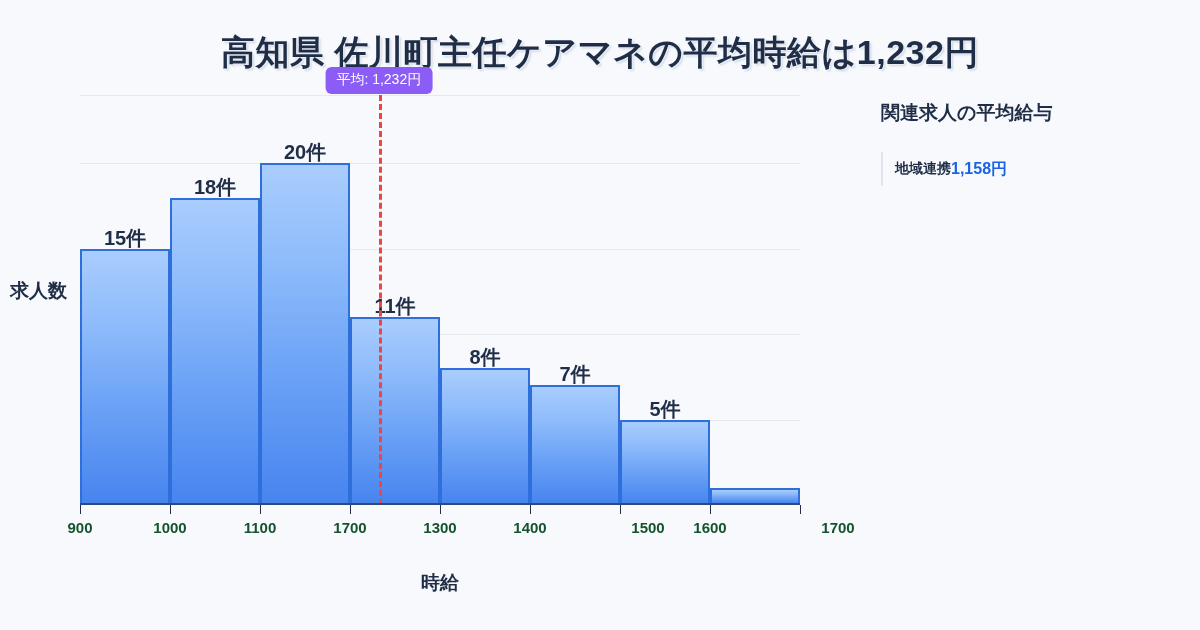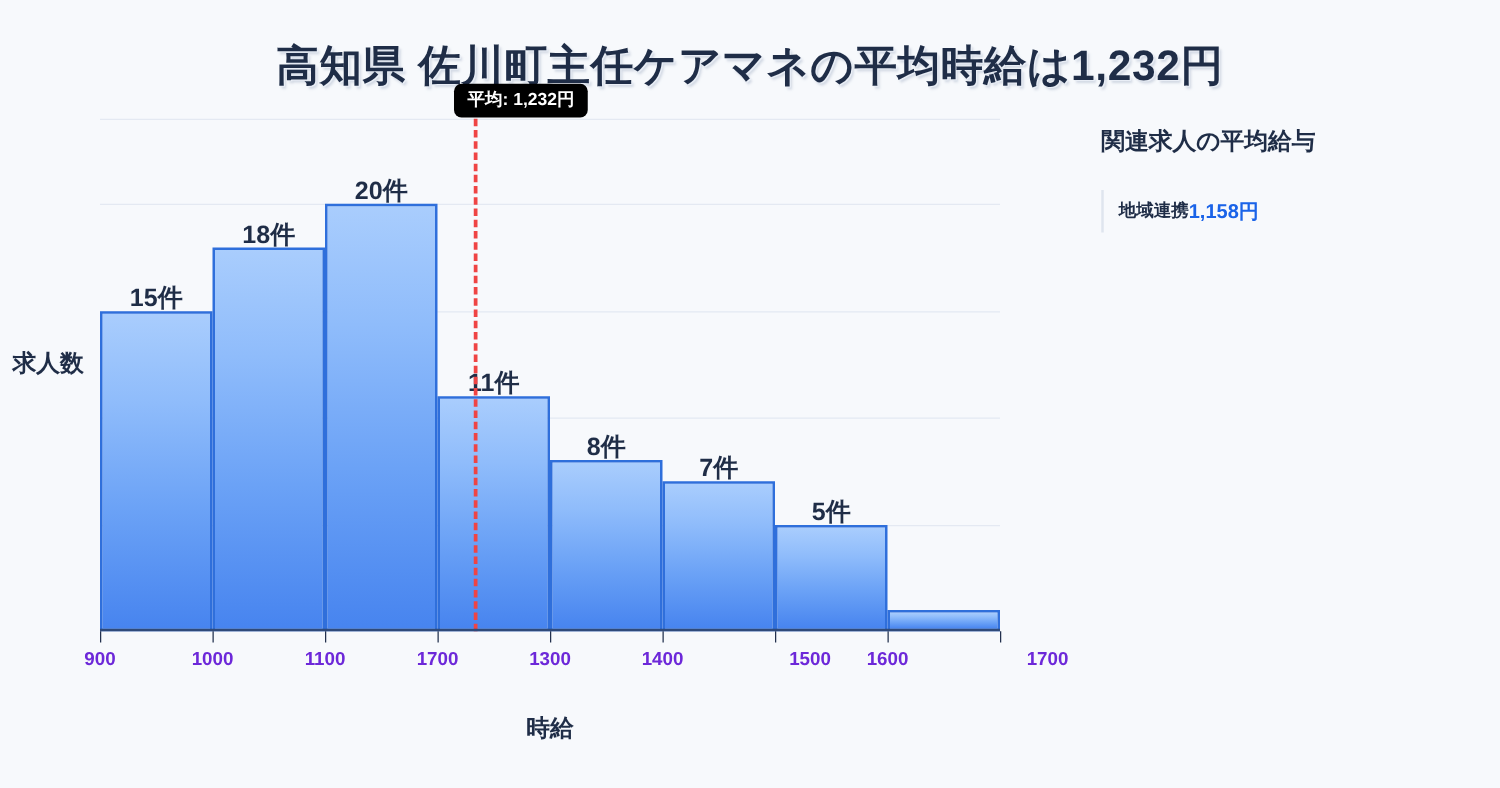--- a/index.html
+++ b/index.html
@@ -91,28 +91,27 @@
     position: absolute;
     top: 0;
     width: 0;
     height: 410px;
     border-left: 3px dashed #ef4444;
   }
   .avg-badge {
     position: absolute;
     top: -28px;
     transform: translateX(-50%);
-    background: #000000;
+    background: #8b5cf6;
     color: #ffffff;
     font-size: 14px;
-    font-weight: bold;
+    font-weight: normal;
     padding: 4px 11px 5px;
     border-radius: 6px;
     white-space: nowrap;
-    margin-left: 38px;
   }
 
   
   .ticks {
     position: absolute;
     left: 80px;
     top: 505px;
     width: 720px;
     height: 10px;
   }
@@ -122,21 +121,21 @@
     width: 1px;
     height: 9px;
     background: #22304d;
   }
   .tick-label {
     position: absolute;
     top: 14px;
     transform: translateX(-50%);
     font-size: 15px;
     font-weight: bold;
-    color: #6d28d9;
+    color: #14532d;
     white-space: nowrap;
   }
   .x-axis-title {
     position: absolute;
     left: 80px;
     top: 570px;
     width: 720px;
     text-align: center;
     font-size: 19px;
     font-weight: bold;

